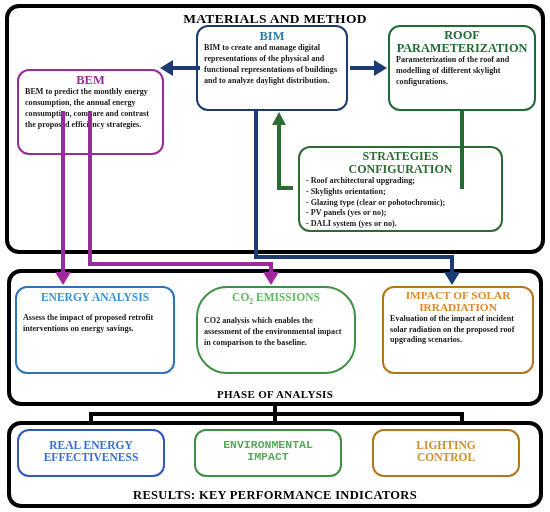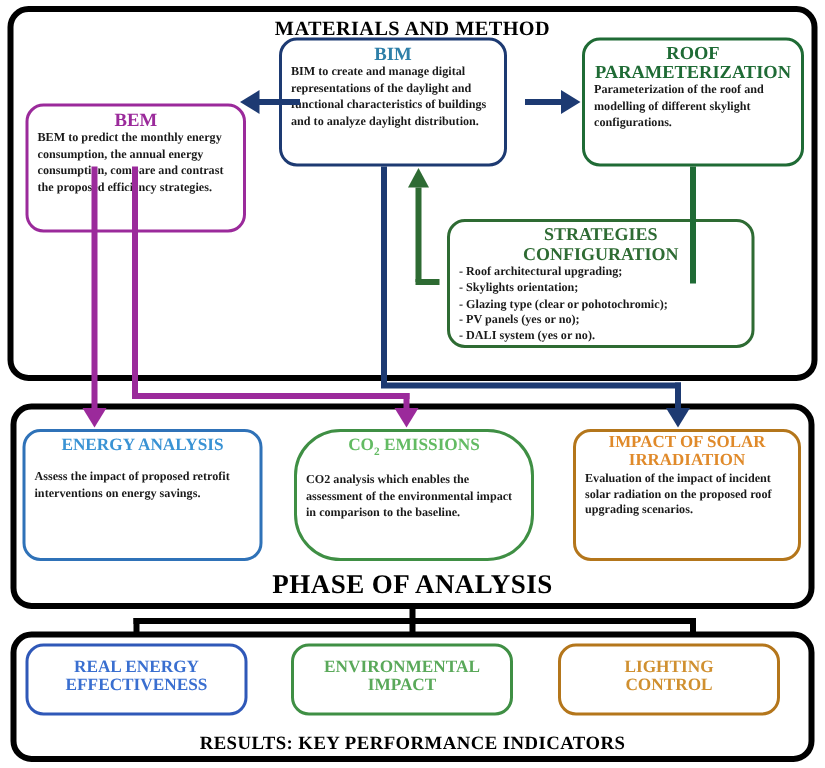--- a/index.html
+++ b/index.html
@@ -9,34 +9,34 @@
 
   
   .panel{position:absolute;border:4px solid #000;border-radius:14px;background:#fff;box-sizing:border-box;}
   #panel-materials{left:5px;  top:4px;   width:540px; height:250px;}
   #panel-phase{    left:7px;  top:269px; width:536px; height:137px;}
   #panel-results{  left:7px;  top:421px; width:536px; height:87px;}
 
   .panel-title{position:absolute;width:100%;text-align:center;
                font-weight:bold;color:#000;letter-spacing:.3px;}
   #title-materials{top:3px;  font-size:13.5px;text-align:center;}
-  #title-phase{    bottom:2px; font-size:18px;}
+  #title-phase{    bottom:2px; font-size:11px;}
   #title-results{  bottom:1px; font-size:12.5px;}
 
   
   .box{position:absolute;border-radius:12px;box-sizing:border-box;background:#fff;
        border-width:2.5px;border-style:solid;}
   .box-title{text-align:center;font-weight:bold;line-height:1.06;}
   .box-body{font-weight:bold;color:#1a1a1a;font-size:8.1px;line-height:1.33;
             text-align:left;padding:0 6px;}
 
   
   #box-bem{left:17px; top:25px; width:147px; height:86px; border-color:#9b2a9b;margin-top:44px;}
   #box-bem .box-title{color:#9b2a9b;font-size:12.5px;padding-top:3px;}
-  #box-bim{left:186px; top:25px; width:152px; height:86px; border-color:#1d3a72;}
+  #box-bim{left:196px; top:25px; width:152px; height:86px; border-color:#1d3a72;}
   #box-bim .box-title{color:#2e7fa8;font-size:12.5px;padding-top:3px;}
   #box-roof{left:388px; top:25px; width:148px; height:86px; border-color:#1f6b35;}
   #box-roof .box-title{color:#1f6b35;font-size:12.3px;padding-top:2px;}
   #box-strategies{left:298px; top:146px; width:205px; height:86px; border-color:#2e6b33;}
   #box-strategies .box-title{color:#2e6b33;font-size:12px;padding-top:2px;}
   #box-strategies .list{list-style:none;margin:1px 0 0 0;padding:0 4px 0 6px;}
   #box-strategies .list li{font-weight:bold;color:#1a1a1a;font-size:8.1px;line-height:1.31;white-space:nowrap;}
   #box-strategies .list li::before{content:"- ";}
 
   
@@ -74,21 +74,21 @@
     <div class="panel-title" id="title-materials">MATERIALS AND METHOD</div>
   </div>
 
   <div class="box" id="box-bem" style="border-color: rgb(155, 42, 155);">
     <div class="box-title" style="color: rgb(155, 42, 155);">BEM</div>
     <div class="box-body">BEM to predict the monthly energy consumption, the annual energy consumption, compare and contrast the proposed efficiency strategies.</div>
   </div>
 
   <div class="box" id="box-bim" style="border-color: rgb(29, 58, 114);">
     <div class="box-title" style="color: rgb(46, 127, 168);">BIM</div>
-    <div class="box-body">BIM to create and manage digital representations of the daylight and functional characteristics of buildings and to analyze daylight distribution.</div>
+    <div class="box-body">BIM to create and manage digital representations of the physical and functional representations of buildings and to analyze daylight distribution.</div>
   </div>
 
   <div class="box" id="box-roof" style="border-color: rgb(31, 107, 53);">
     <div class="box-title" style="color: rgb(31, 107, 53);">
       <span>ROOF</span><br>
       <span>PARAMETERIZATION</span>
     </div>
     <div class="box-body">Parameterization of the roof and modelling of different skylight configurations.</div>
   </div>
 
@@ -164,21 +164,21 @@
     <div class="panel-title" id="title-results">RESULTS: KEY PERFORMANCE INDICATORS</div>
   </div>
 
   <div class="box" id="box-real" style="border-color: rgb(47, 88, 184);">
     <div class="box-title" style="color: rgb(58, 111, 208);">
       <span>REAL ENERGY</span><br>
       <span>EFFECTIVENESS</span>
     </div>
   </div>
 
-  <div class="box" id="box-env" style="border-color: rgb(63, 143, 68);">
+  <div class="box" id="box-env" style="border-color: rgb(63, 143, 68); font-family: Liberation Mono, monospace;">
     <div class="box-title" style="color: rgb(90, 169, 90);">
       <span>ENVIRONMENTAL</span><br>
       <span>IMPACT</span>
     </div>
   </div>
 
   <div class="box" id="box-light" style="border-color: rgb(180, 118, 27);">
     <div class="box-title" style="color: rgb(208, 144, 48);">
       <span>LIGHTING</span><br>
       <span>CONTROL</span>

